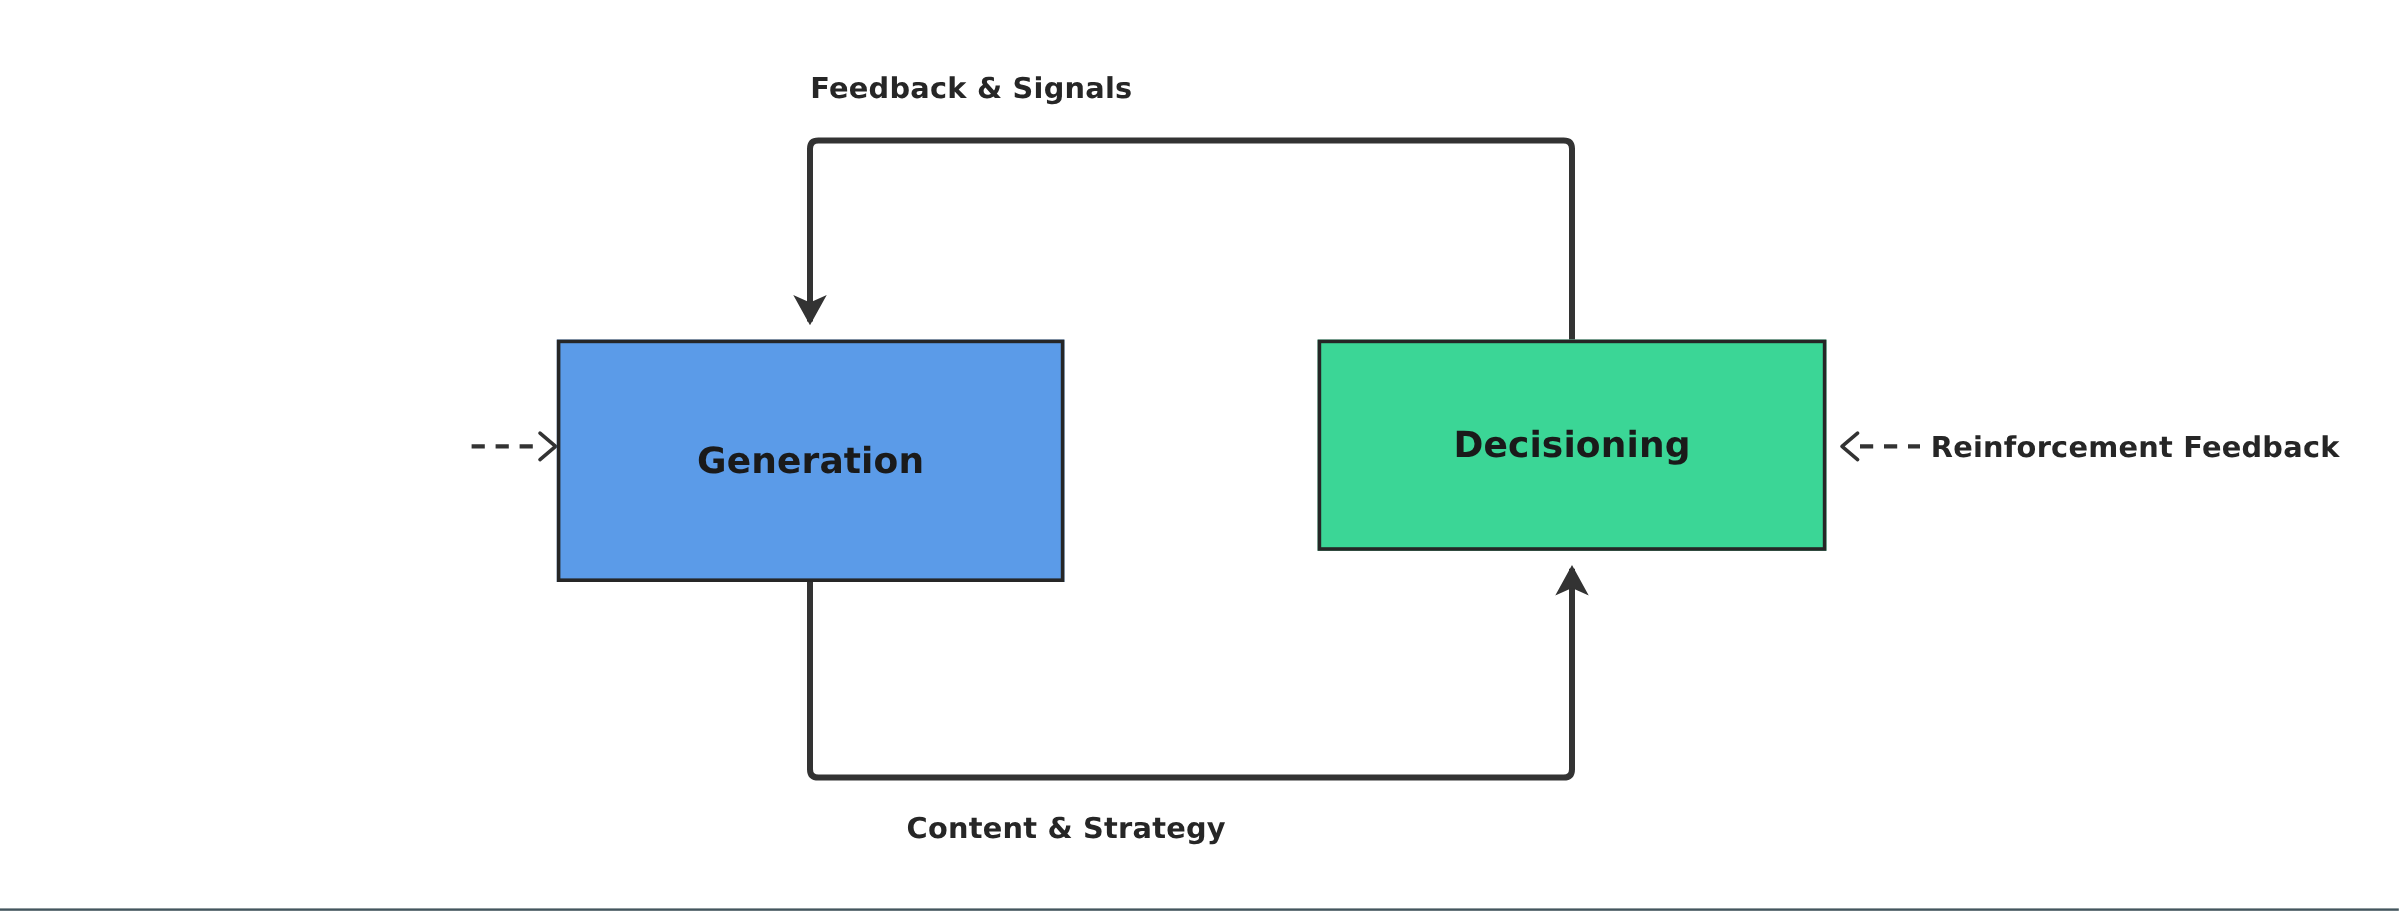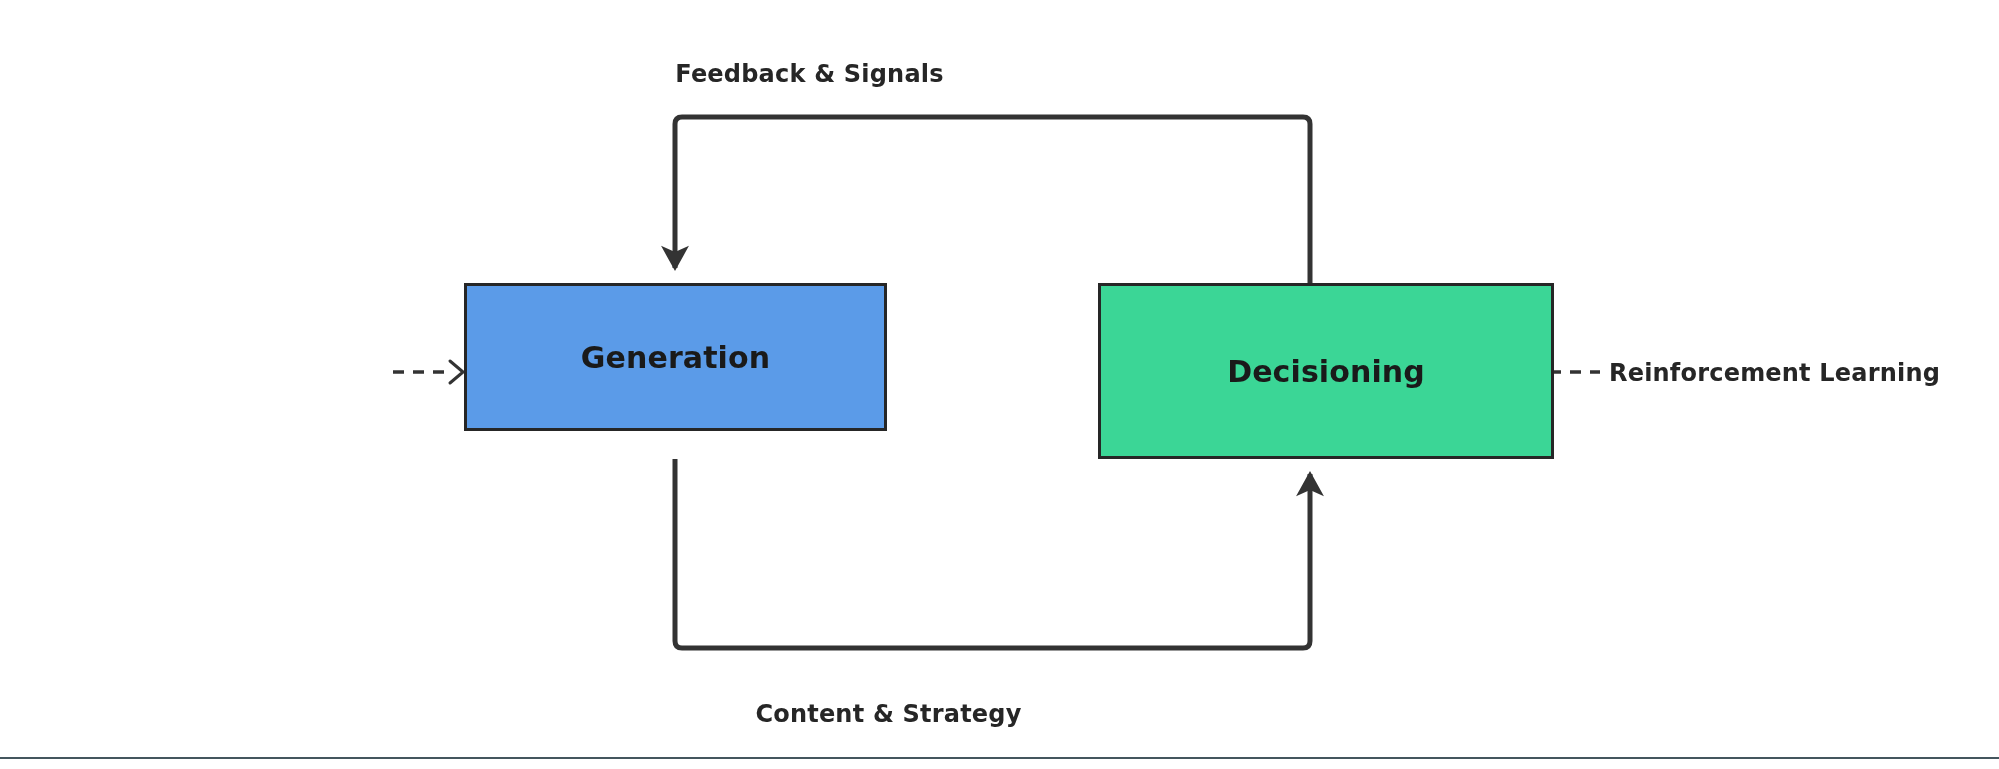--- a/index.html
+++ b/index.html
@@ -39,48 +39,48 @@
     font-size: 30px;
     font-weight: 700;
     color: #1a1a1a;
     letter-spacing: 0.1px;
     white-space: nowrap;
   }
   #node-generation {
     left: 464px;
     top: 283px;
     width: 423px;
-    height: 148px;
+    height: 202px;
     background: #5B9BE8;
     text-align: center;
   }
   #node-decisioning {
     left: 1098px;
     top: 283px;
-    width: 456px;
+    width: 424px;
     height: 176px;
     background: #3BD696;
   }
   .edge-label {
     position: absolute;
     font-size: 24px;
     font-weight: 700;
     color: #262626;
     white-space: nowrap;
     letter-spacing: 0.2px;
   }
   #label-feedback-signals {
     left: 0;
     top: 60px;
     width: 1619px;
     text-align: center;
   }
   #label-content-strategy {
     left: 0;
-    top: 700px;
+    top: 676px;
     width: 1777px;
     text-align: center;
   }
   #label-large-language-models {
     left: 55px;
     top: 359px;
   }
   #label-reinforcement-learning {
     left: 1609px;
     top: 359px;
@@ -123,17 +123,17 @@
 
   <div class="node-box" id="node-decisioning">
     <span class="node-label">Decisioning</span>
   </div>
 
   <div class="edge-label" id="label-feedback-signals">Feedback &amp; Signals</div>
 
   <div class="edge-label" id="label-content-strategy">Content &amp; Strategy</div>
 
 
-  <div class="edge-label" id="label-reinforcement-learning">Reinforcement Learning</div>
+  <div class="edge-label" id="label-reinforcement-learning">Reinforcement Feedback</div>
 
   <div id="bottom-divider"></div>
 
 </div>
 
 </body></html>

